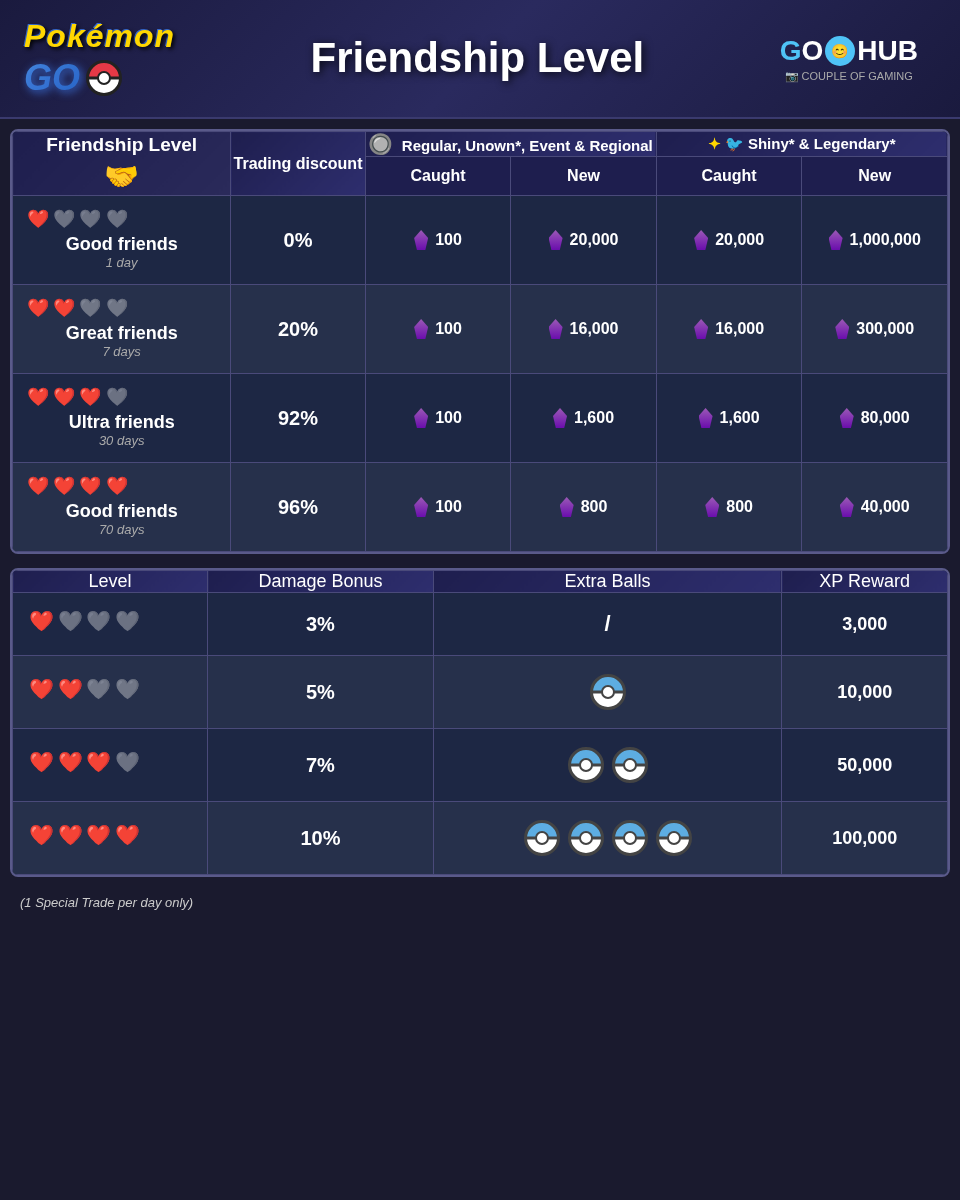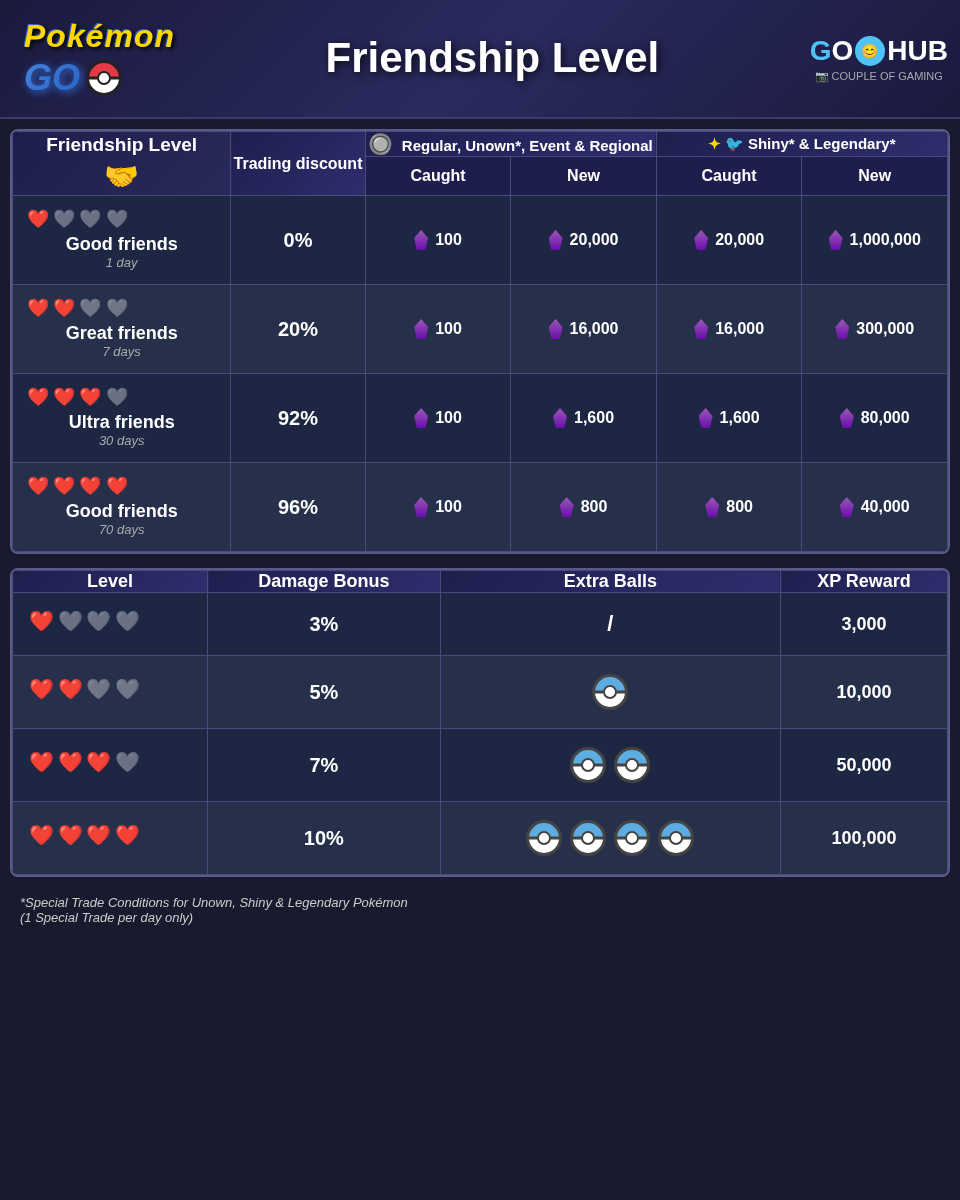--- a/index.html
+++ b/index.html
@@ -8,21 +8,21 @@
       min-height: 1200px;
       background: #1a1a2e;
       font-family: 'Arial', sans-serif;
       color: #fff;
       overflow-x: hidden;
     }
 
     
     .header {
       background: linear-gradient(135deg, #1a1a3e 0%, #2a2a5e 50%, #1a1a3e 100%);
-      padding: 18px 12px 18px 24px;
+      padding: 18px 42px 18px 24px;
       display: flex;
       align-items: center;
       justify-content: space-between;
       border-bottom: 2px solid #3a3a6e;
     }
     .pokemon-logo {
       display: flex;
       flex-direction: column;
       align-items: flex-start;
     }
@@ -232,21 +232,21 @@
       border: 1px solid #4a4a7a;
       padding: 0;
       text-align: center;
       vertical-align: middle;
     }
 
     .bonus-header {
       background: linear-gradient(135deg, #1e1e4e, #2e2e6e);
       padding: 14px 8px;
       font-size: 18px;
-      font-weight: 700;
+      font-weight: 400;
       color: #fff;
       margin-left: 32px;
     }
 
     .bonus-data-row td {
       padding: 18px 10px;
       font-size: 16px;
       font-weight: 700;
     }
 
@@ -660,17 +660,16 @@
                 <div class="pokeball-sm"></div>
               </div>
             </td>
       <td style="background:rgba(255,255,255,0.07);font-size:18px;font-weight:700;">100,000</td>
     </tr>
         </tbody>
     </table>
   </div>
 
   <div class="footer-note">
-    <div>*Special Trade Conditions for Unown, Shiny &amp; Legendary Pokémon</div>
     <div>(1 Special Trade per day only)</div>
   </div>
 
 </div>
 
 </body></html>

